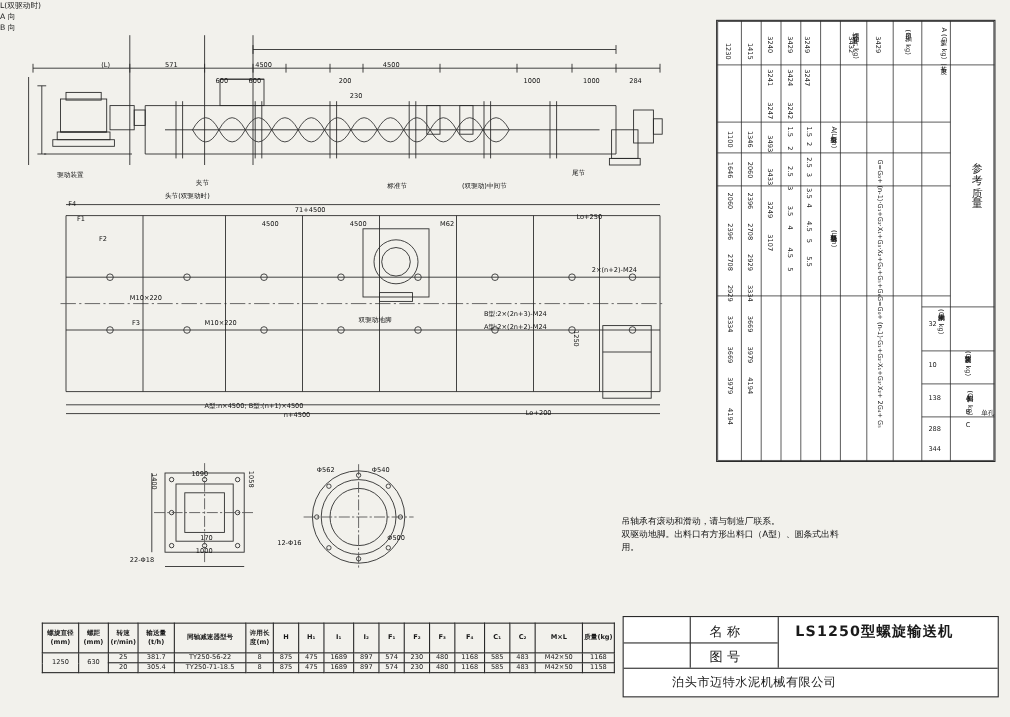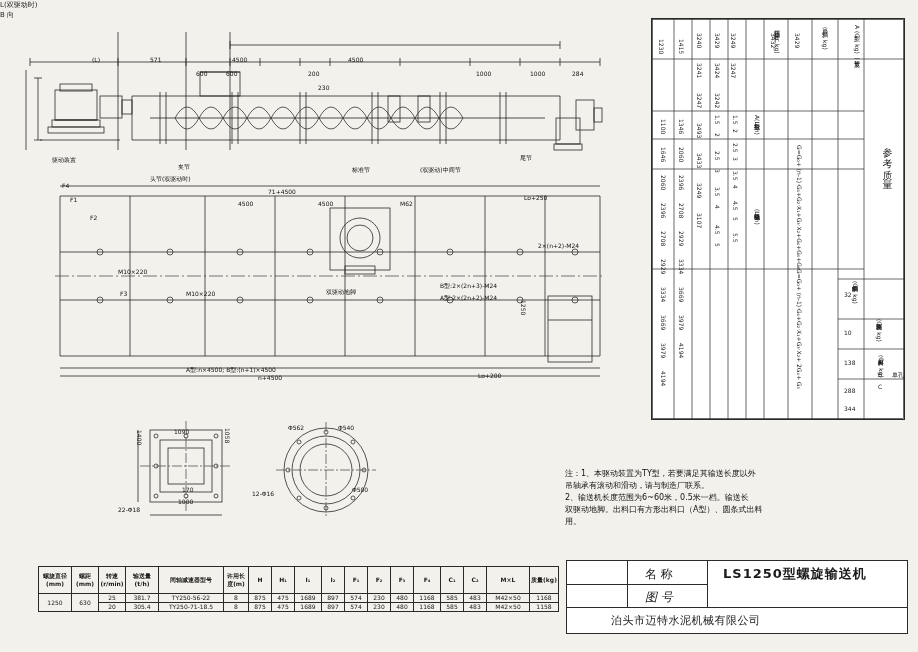--- a/index.html
+++ b/index.html
@@ -219,20 +219,21 @@
         <circle cx="86" cy="51" r="2"></circle>
       <circle cx="26" cy="81" r="2"></circle>
         <circle cx="56" cy="81" r="2"></circle>
         <circle cx="86" cy="81" r="2"></circle>
       <line x1="10" y1="51" x2="102" y2="51" stroke-dasharray="10,2,2,2" stroke="#555"></line>
       <line x1="56" y1="6" x2="56" y2="96" stroke-dasharray="10,2,2,2" stroke="#555"></line>
       <line x1="20" y1="100" x2="92" y2="100"></line>
       <line x1="8" y1="15" x2="8" y2="87"></line>
     </g>
   </svg>
+  <div class="lbl7" style="left:178px;top:402px;">A 向</div>
   <div class="lbl" style="left:174px;top:428px;">1090</div>
   <div class="lbl vertr" style="left:224px;top:428px;">1058</div>
   <div class="lbl vertr" style="left:136px;top:430px;">1400</div>
   <div class="lbl" style="left:178px;top:498px;">1000</div>
   <div class="lbl" style="left:182px;top:486px;">170</div>
 
   <svg width="150" height="110" style="left:258px;top:420px;">
     <g stroke="#2a2a2a" fill="none" stroke-width="0.8">
       <circle cx="68" cy="50" r="42"></circle>
       <circle cx="68" cy="50" r="34"></circle>
@@ -366,36 +367,34 @@
     <div class="pcell" style="left:192px;top:368px;">288</div>
     <div class="pcell" style="left:192px;top:386px;">344</div>
 
     <div class="pcell" style="left:226px;top:340px;">A</div>
     <div class="pcell" style="left:226px;top:352px;">B</div>
     <div class="pcell" style="left:226px;top:364px;">C</div>
     <div class="pcell" style="left:240px;top:352px;">单孔</div>
   </div>
 
   <div id="notes">
-    <div>注：1、本驱动装置为TY型，若要满足其输送长度以外</div>
     <div>吊轴承有滚动和滑动，请与制造厂联系。</div>
-    <div>2、输送机长度范围为6~60米，0.5米一档。输送长</div>
     <div>双驱动地脚。出料口有方形出料口（A型）、圆条式出料</div>
     <div>用。</div>
   </div>
 
   <div id="title-block">
     <div class="tb-line" style="left:60px;top:0;width:1px;height:46px;"></div>
     <div class="tb-line" style="left:140px;top:0;width:1px;height:46px;"></div>
     <div class="tb-line" style="left:0;top:23px;width:140px;height:1px;"></div>
     <div class="tb-line" style="left:0;top:46px;width:340px;height:1px;"></div>
 
     <div class="tb-txt" style="left:78px;top:5px;font-size:12px;">名 称</div>
     <div class="tb-txt tb-name" style="left:156px;top:4px;">LS1250型螺旋输送机</div>
-    <div class="tb-txt" style="left:78px;top:28px;font-size:12px;font-style:italic;">图 号</div>
+    <div class="tb-txt" style="left:78px;top:28px;font-size:12px;">图 号</div>
     <div class="tb-txt" style="left:158px;top:28px;font-size:11px;"></div>
     <div class="tb-txt tb-comp" style="left:44px;top:52px;">泊头市迈特水泥机械有限公司</div>
   </div>
 
   <table class="tbl" id="spec-table">
     <thead>
       <tr>
         <th style="width:30px;height:26px;">螺旋直径(mm)</th>
         <th style="width:24px;">螺距(mm)</th>
         <th style="width:24px;">转速(r/min)</th>

